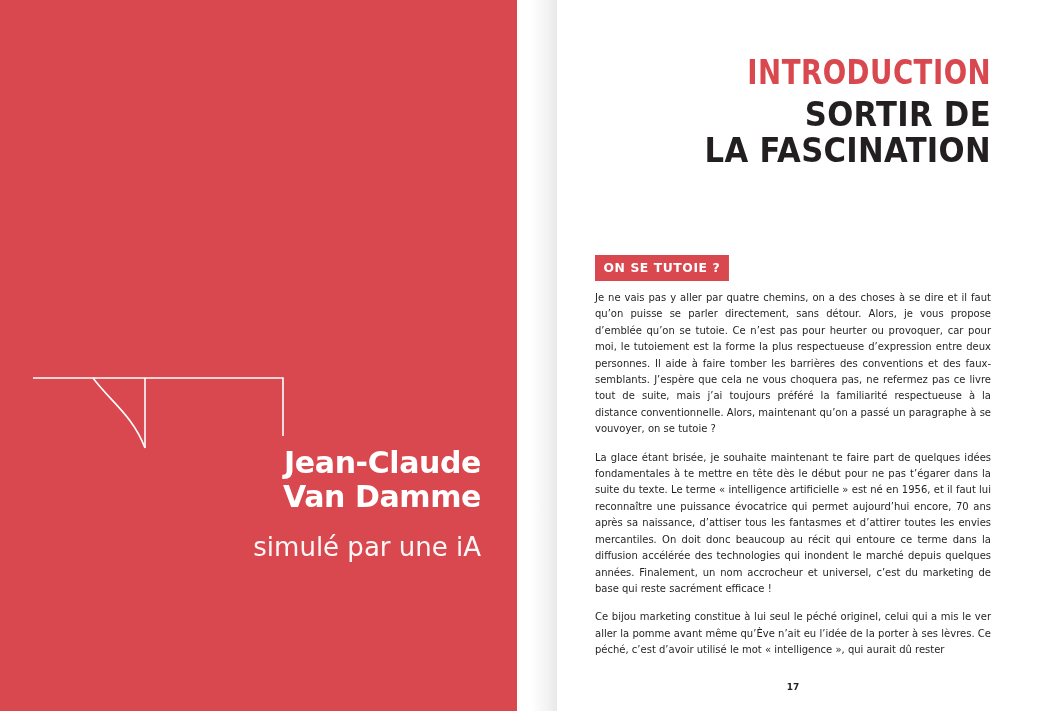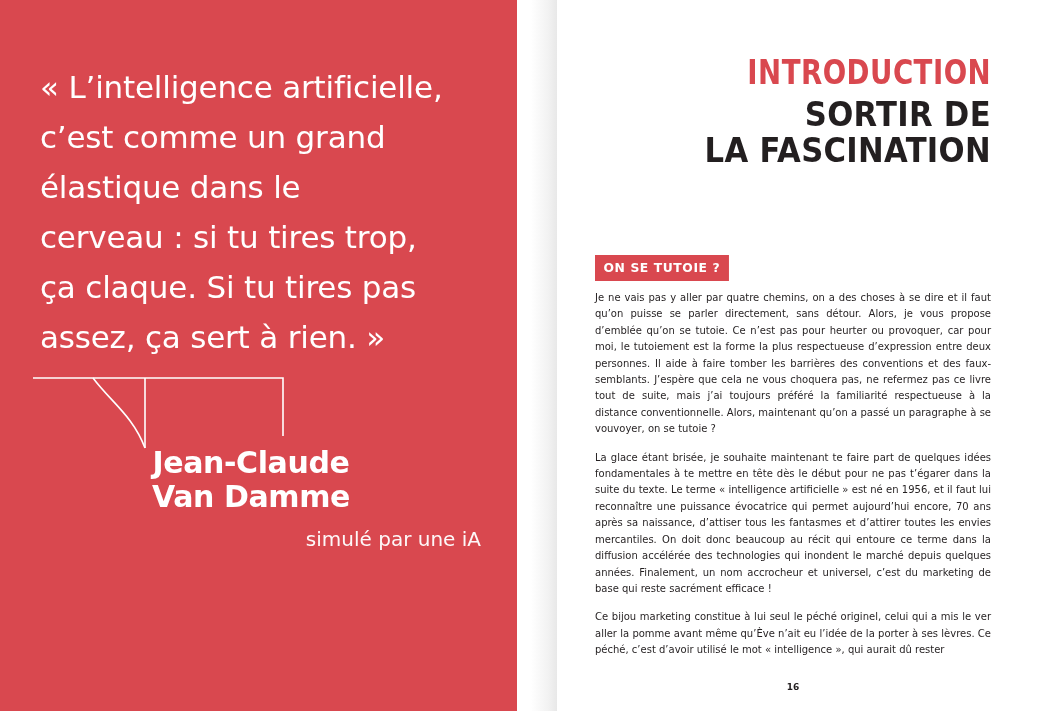--- a/index.html
+++ b/index.html
@@ -59,29 +59,28 @@
     text-align: right;
   }
   .attrib-name {
     color: #ffffff;
     font-family: "DejaVu Sans", sans-serif;
     font-weight: bold;
     font-size: 30px;
     line-height: 34px;
     letter-spacing: -0.4px;
     white-space: pre-line;
-    text-align: center;
   }
   .attrib-sub {
     color: #ffffff;
     font-family: "DejaVu Sans", sans-serif;
     font-weight: 400;
-    font-size: 20px;
+    font-size: 26px;
     line-height: 34px;
-    margin-top: 8px;
+    margin-top: 16px;
     opacity: 0.96;
   }
 
   
   .gutter {
     width: 40px;
     flex: 0 0 40px;
     height: 711px;
     background: linear-gradient(to right, #ffffff 0%, #ffffff 35%, #f2f2f2 78%, #e8e8e8 100%);
   }
@@ -171,28 +170,20 @@
     font-weight: bold;
     font-size: 9px;
   }
 </style>
 </head>
 <body>
 
 <div class="spread">
 
   <div class="left-page">
-    <div class="quote-block">
-      <div class="quote-text">« L’intelligence artificielle,
-c’est comme un grand
-élastique dans le
-cerveau : si tu tires trop,
-ça claque. Si tu tires pas
-assez, ça sert à rien. »</div>
-    </div>
 
     <svg class="quote-tail" viewBox="0 0 260 80">
       <path d="M0 4 L250 4 L250 62 L250 4" fill="none" stroke="#ffffff" stroke-width="1.6"></path>
       <path d="M60 4 C 78 28, 100 42, 112 74" fill="none" stroke="#ffffff" stroke-width="1.6"></path>
       <path d="M112 74 L112 4" fill="none" stroke="#ffffff" stroke-width="1.6"></path>
     </svg>
 
     <div class="attrib">
       <div class="attrib-name">Jean-Claude
 Van Damme</div>
@@ -209,17 +200,17 @@
 LA FASCINATION</div>
 
       <div class="section-tag">ON SE TUTOIE ?</div>
 
       <div class="body-copy">
         <p>Je ne vais pas y aller par quatre chemins, on a des choses à se dire et il faut qu’on puisse se parler directement, sans détour. Alors, je vous propose d’emblée qu’on se tutoie. Ce n’est pas pour heurter ou provoquer, car pour moi, le tutoiement est la forme la plus respectueuse d’expression entre deux personnes. Il aide à faire tomber les barrières des conventions et des faux-semblants. J’espère que cela ne vous choquera pas, ne refermez pas ce livre tout de suite, mais j’ai toujours préféré la familiarité respectueuse à la distance conventionnelle. Alors, maintenant qu’on a passé un paragraphe à se vouvoyer, on se tutoie ?</p>
         <p>La glace étant brisée, je souhaite maintenant te faire part de quelques idées fondamentales à te mettre en tête dès le début pour ne pas t’égarer dans la suite du texte. Le terme « intelligence artificielle » est né en 1956, et il faut lui reconnaître une puissance évocatrice qui permet aujourd’hui encore, 70 ans après sa naissance, d’attiser tous les fantasmes et d’attirer toutes les envies mercantiles. On doit donc beaucoup au récit qui entoure ce terme dans la diffusion accélérée des technologies qui inondent le marché depuis quelques années. Finalement, un nom accrocheur et universel, c’est du marketing de base qui reste sacrément efficace !</p>
         <p>Ce bijou marketing constitue à lui seul le péché originel, celui qui a mis le ver aller la pomme avant même qu’Ève n’ait eu l’idée de la porter à ses lèvres. Ce péché, c’est d’avoir utilisé le mot « intelligence », qui aurait dû rester</p>
       </div>
 
-      <div class="page-number">16</div>
+      <div class="page-number">17</div>
     </div>
   </div>
 
 </div>
 
 </body></html>

